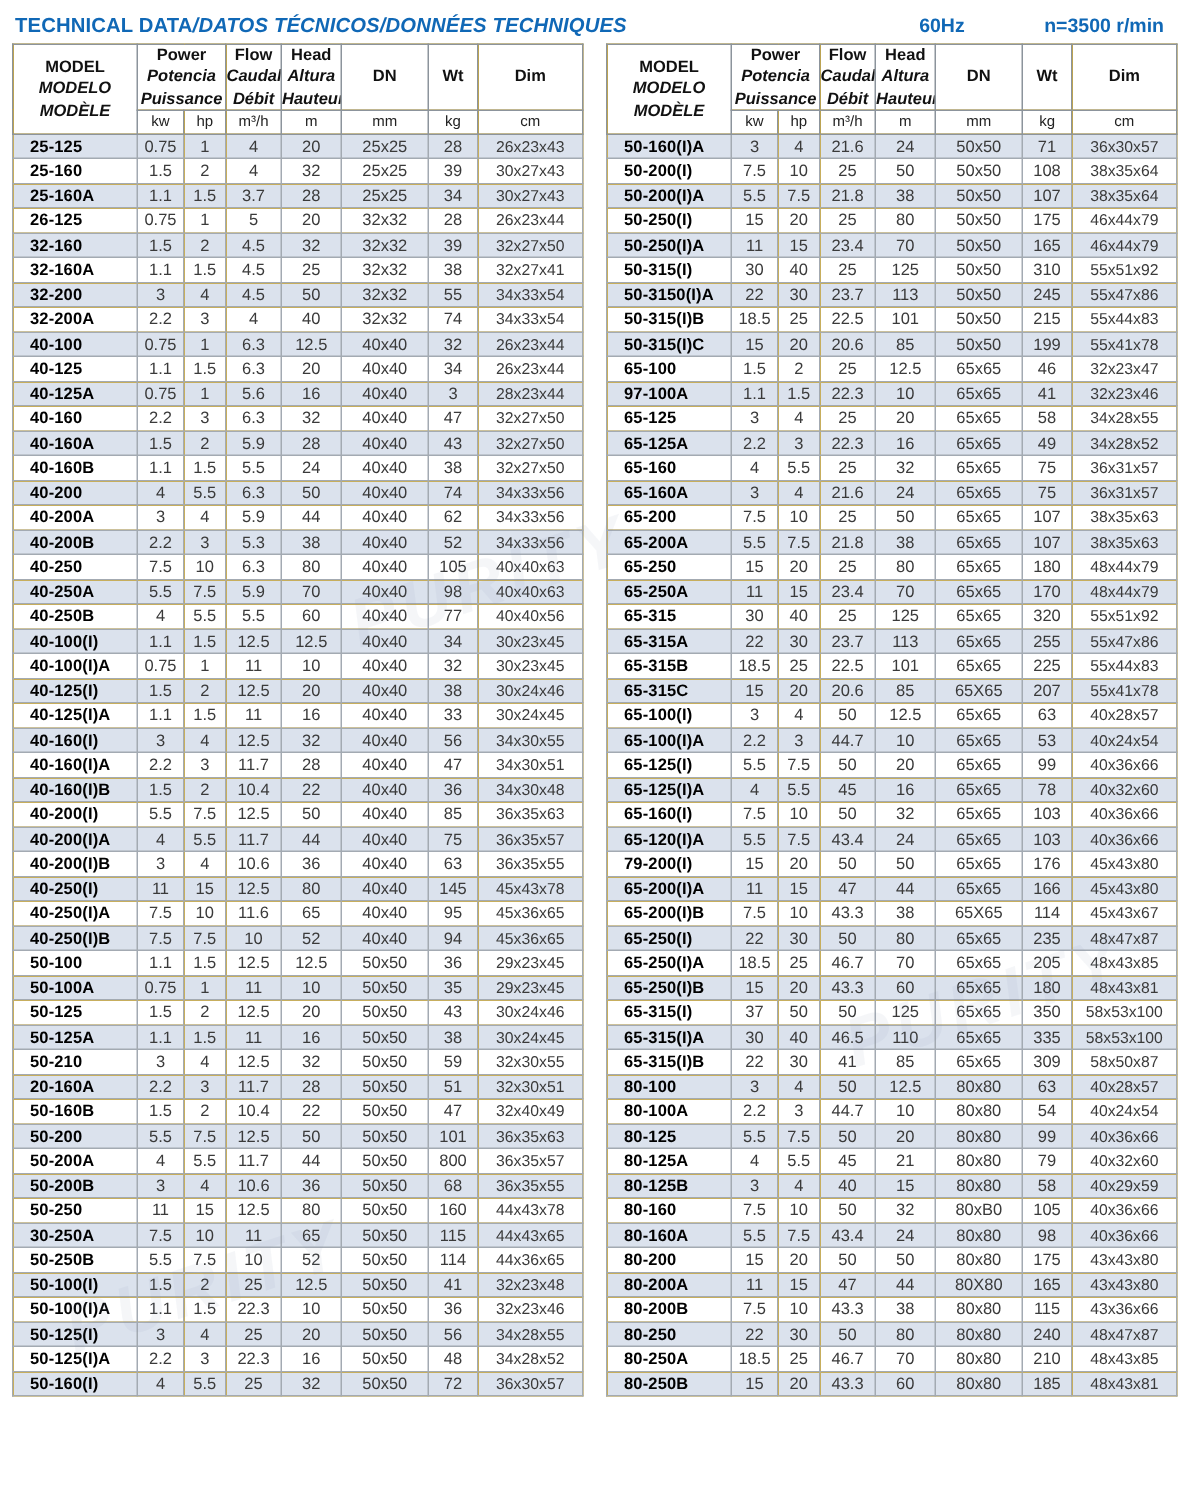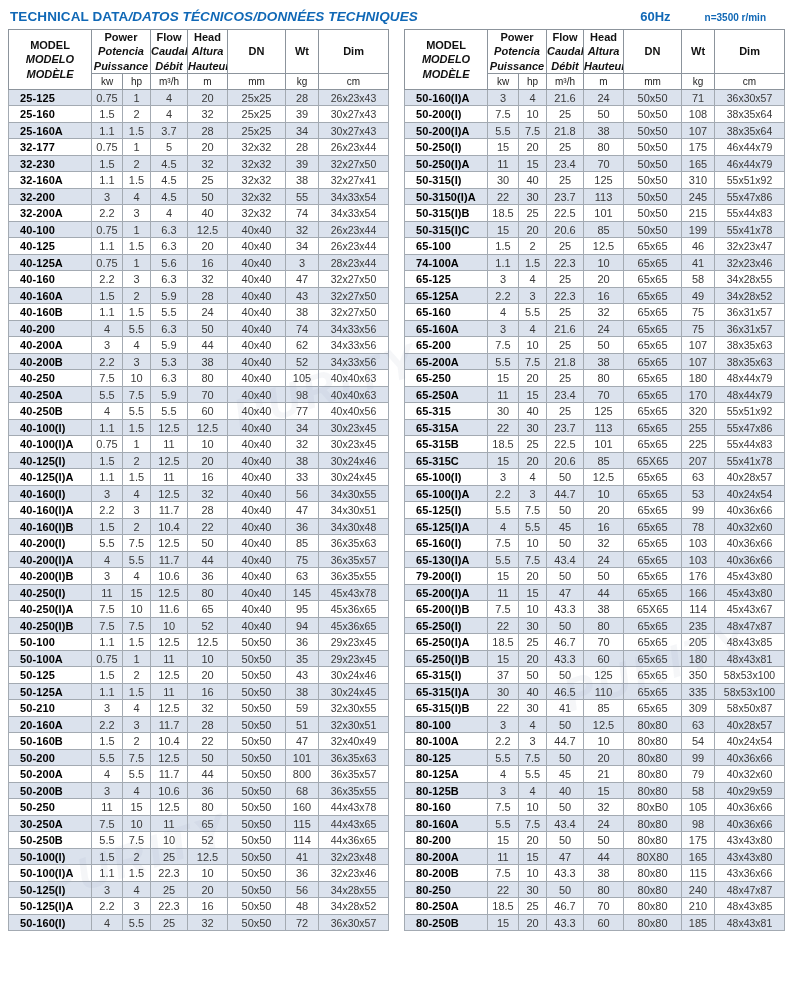--- a/index.html
+++ b/index.html
@@ -9,33 +9,33 @@
     --border-out:#60666d;
   }
   *{box-sizing:border-box;}
   html,body{margin:0;padding:0;}
   body{
     width:790px;height:1000px;position:relative;overflow:hidden;
     background:#ffffff;font-family:"Liberation Sans",sans-serif;
   }
   .titlebar{
     display:flex;align-items:baseline;
-    padding:9px 20px 5px 10px;
+    padding:9px 10px 5px 10px;
   }
   .page-title{
     color:var(--accent);font-weight:bold;font-size:13.5px;letter-spacing:.1px;
     white-space:nowrap;
   }
   .page-title .it{font-style:italic;}
   .freq{
-    margin-left:auto;margin-right:34px;
+    margin-left:auto;margin-right:53px;
     color:var(--accent);font-weight:bold;font-size:13px;white-space:nowrap;
   }
   .speed{
-    margin-right:4px;color:var(--accent);font-weight:bold;font-size:10px;white-space:nowrap;
+    margin-right:4px;color:var(--accent);font-weight:bold;font-size:13px;white-space:nowrap;
   }
   .tables{
     display:flex;gap:15px;padding:0 7px 0 8px;
   }
   table{
     border-collapse:collapse;width:380px;table-layout:fixed;
     border:1px solid var(--border-out);
     background:#eab308;
   }
   th,td{
@@ -157,31 +157,31 @@
           <td class="c-model">25-160A</td>
           <td class="c-kw">1.1</td>
           <td class="c-hp">1.5</td>
           <td class="c-flow">3.7</td>
           <td class="c-head">28</td>
           <td class="c-dn">25x25</td>
           <td class="c-wt">34</td>
           <td class="c-dim">30x27x43</td>
         </tr>
         <tr>
-          <td class="c-model">32-177</td>
+          <td class="c-model">26-125</td>
           <td class="c-kw">0.75</td>
           <td class="c-hp">1</td>
           <td class="c-flow">5</td>
           <td class="c-head">20</td>
           <td class="c-dn">32x32</td>
           <td class="c-wt">28</td>
           <td class="c-dim">26x23x44</td>
         </tr>
         <tr>
-          <td class="c-model">32-230</td>
+          <td class="c-model">32-160</td>
           <td class="c-kw">1.5</td>
           <td class="c-hp">2</td>
           <td class="c-flow">4.5</td>
           <td class="c-head">32</td>
           <td class="c-dn">32x32</td>
           <td class="c-wt">39</td>
           <td class="c-dim">32x27x50</td>
         </tr>
         <tr>
           <td class="c-model">32-160A</td>
@@ -794,21 +794,21 @@
           <td class="c-model">65-100</td>
           <td class="c-kw">1.5</td>
           <td class="c-hp">2</td>
           <td class="c-flow">25</td>
           <td class="c-head">12.5</td>
           <td class="c-dn">65x65</td>
           <td class="c-wt">46</td>
           <td class="c-dim">32x23x47</td>
         </tr>
         <tr>
-          <td class="c-model">74-100A</td>
+          <td class="c-model">97-100A</td>
           <td class="c-kw">1.1</td>
           <td class="c-hp">1.5</td>
           <td class="c-flow">22.3</td>
           <td class="c-head">10</td>
           <td class="c-dn">65x65</td>
           <td class="c-wt">41</td>
           <td class="c-dim">32x23x46</td>
         </tr>
         <tr>
           <td class="c-model">65-125</td>
@@ -974,21 +974,21 @@
           <td class="c-model">65-160(I)</td>
           <td class="c-kw">7.5</td>
           <td class="c-hp">10</td>
           <td class="c-flow">50</td>
           <td class="c-head">32</td>
           <td class="c-dn">65x65</td>
           <td class="c-wt">103</td>
           <td class="c-dim">40x36x66</td>
         </tr>
         <tr>
-          <td class="c-model">65-130(I)A</td>
+          <td class="c-model">65-120(I)A</td>
           <td class="c-kw">5.5</td>
           <td class="c-hp">7.5</td>
           <td class="c-flow">43.4</td>
           <td class="c-head">24</td>
           <td class="c-dn">65x65</td>
           <td class="c-wt">103</td>
           <td class="c-dim">40x36x66</td>
         </tr>
         <tr>
           <td class="c-model">79-200(I)</td>

